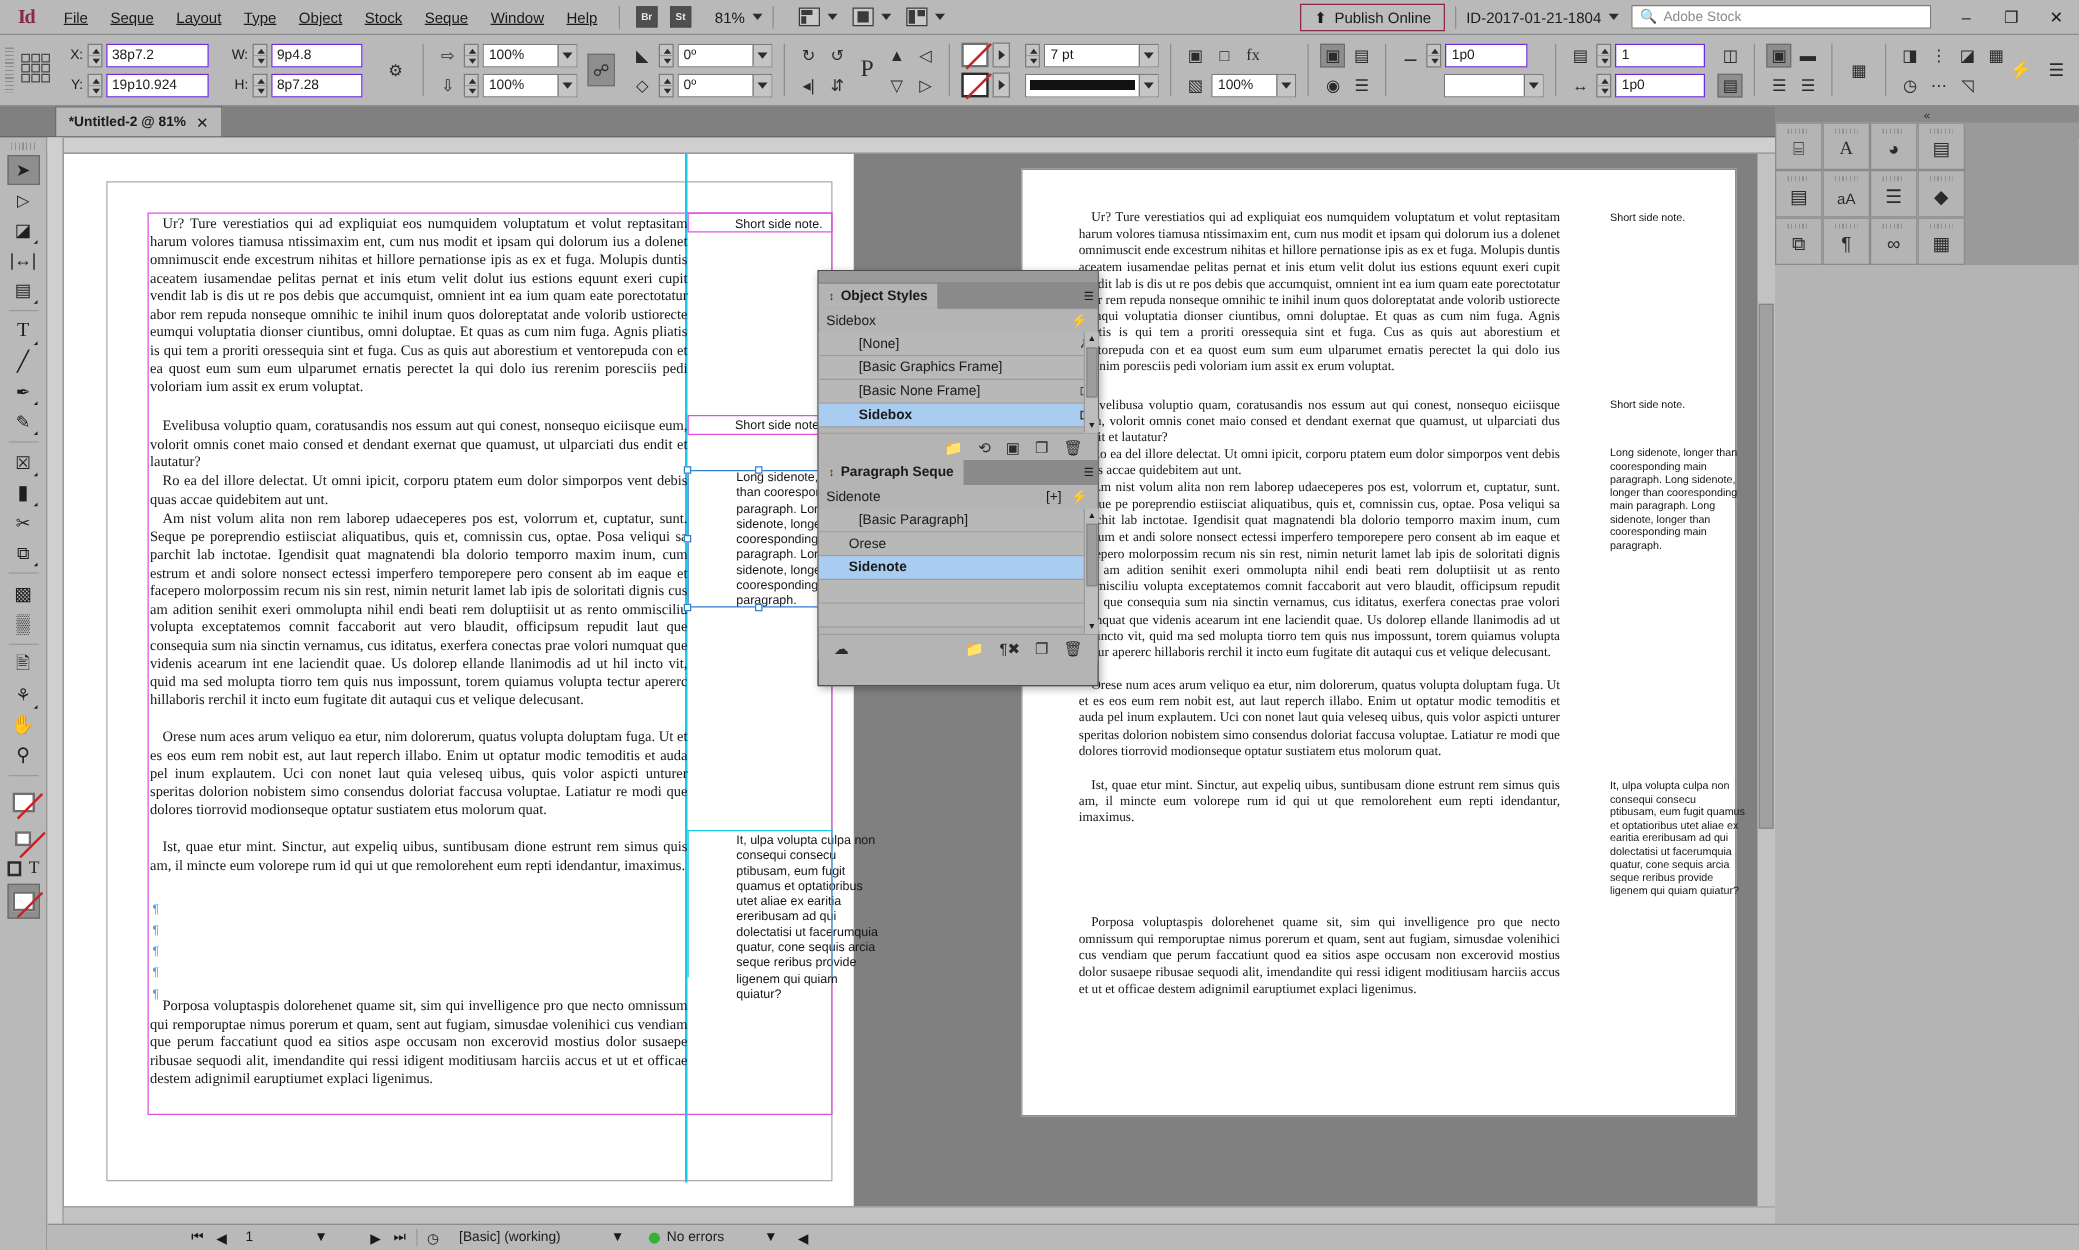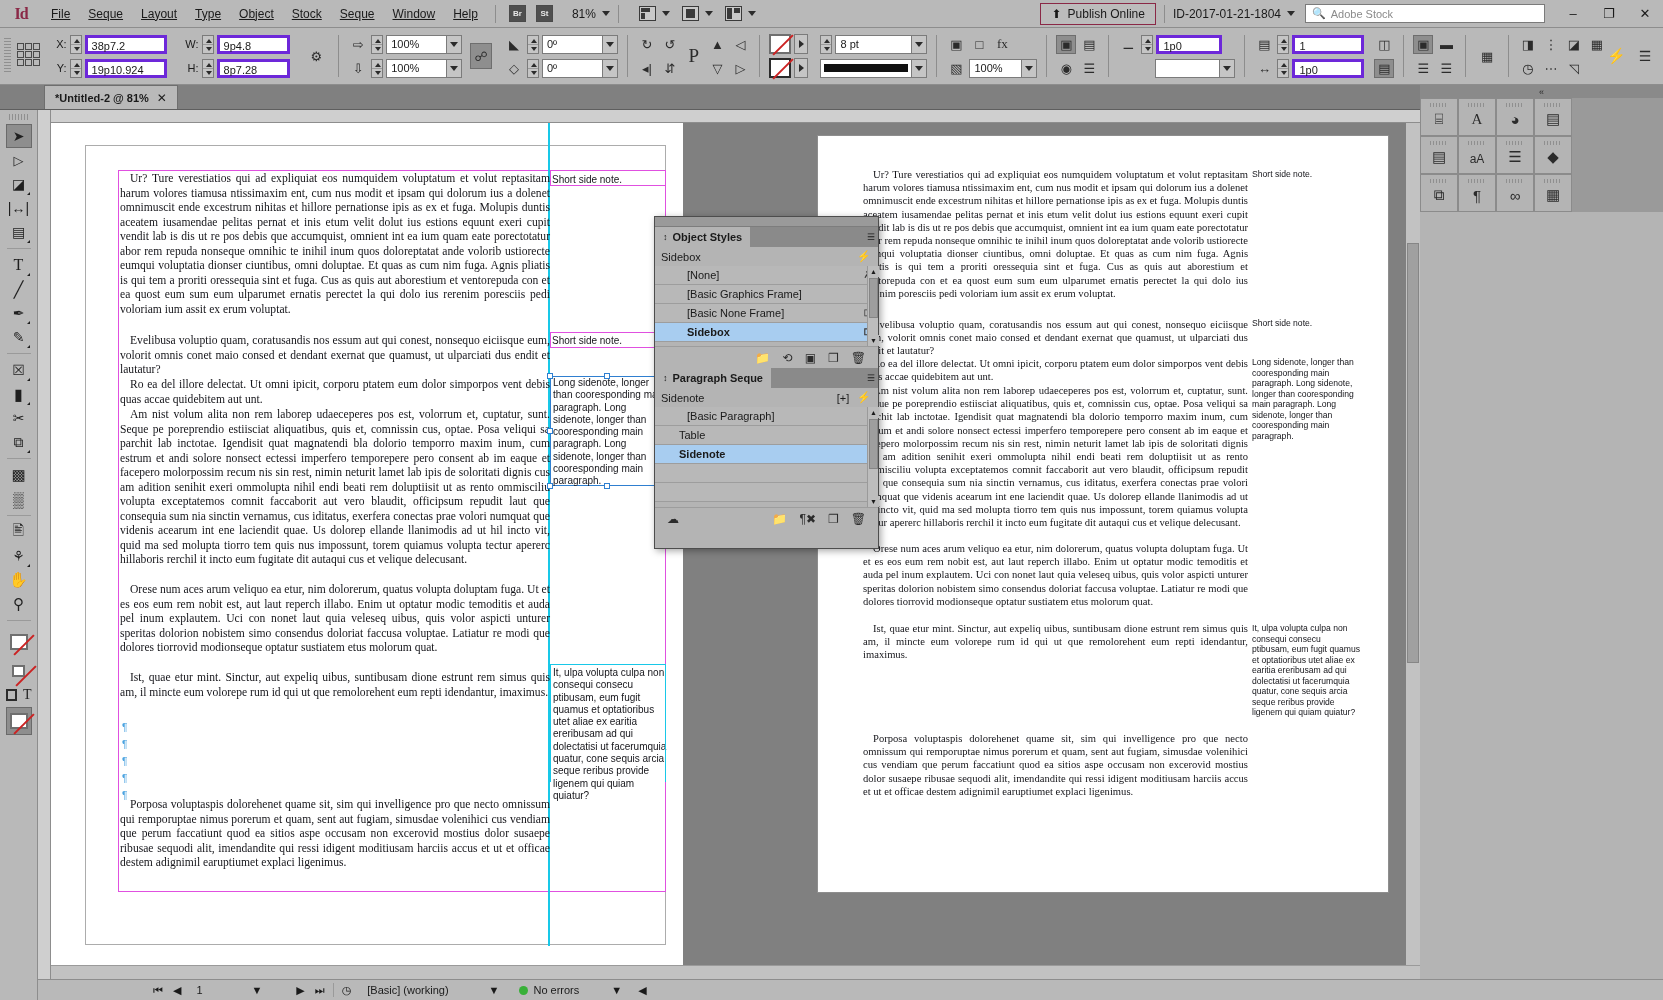--- a/index.html
+++ b/index.html
@@ -73,21 +73,21 @@
   .refpoint i { border:1px solid #4a4a4a; background:#b9b9b9; }
   .cb-col { display:flex; flex-direction:column; gap:3px; }
   .cb-row { display:flex; align-items:center; gap:3px; height:21px; }
   .cb-lab { font-size:11px; width:16px; text-align:right; }
   .spin { width:12px;height:19px;border:1px solid #7b7b7b;background:#c5c5c5;display:flex;flex-direction:column;}
   .spin i { flex:1; position:relative; }
   .spin i:first-child { border-bottom:1px solid #9a9a9a; }
   .spin i::after { content:""; position:absolute; left:3px; top:3px;
     border-left:3px solid transparent;border-right:3px solid transparent;border-bottom:4px solid #2b2b2b;}
   .spin i:last-child::after { border-bottom:none;border-top:4px solid #2b2b2b; top:2px;}
-  .fld { height:19px;background:#fff;border:3px solid #6d28d9;font-size:11px;line-height:17px;padding:0 4px;}
+  .fld { height:19px;background:#fff;border:1px solid #6d28d9;font-size:11px;line-height:17px;padding:0 4px;}
   .dd { height:19px;background:#fff;border:1px solid #7b7b7b;display:flex;align-items:center;font-size:11px;padding:0 0 0 4px;}
   .dd .arrow { margin-left:auto;width:15px;height:17px;background:#c5c5c5;border-left:1px solid #7b7b7b;display:flex;align-items:center;justify-content:center;}
   .dd .arrow::after{content:"";border-left:4px solid transparent;border-right:4px solid transparent;border-top:5px solid #2b2b2b;}
   .cb-sep { width:1px;height:42px;background:#8d8d8d;margin:0 9px; }
   .ic { width:20px;height:19px;display:flex;align-items:center;justify-content:center;font-size:13px;color:#2b2b2b; }
   .swatch-none { width:22px;height:20px;border:2px solid #6f6f6f;background:#fff;position:relative;}
   .swatch-none::after{content:"";position:absolute;left:-2px;top:8px;width:28px;height:2px;background:#cc2222;transform:rotate(-45deg);transform-origin:center;}
   .pbtn { width:14px;height:20px;border:1px solid #7b7b7b;background:#c5c5c5;display:flex;align-items:center;justify-content:center;}
   .pbtn::after{content:"";border-top:4px solid transparent;border-bottom:4px solid transparent;border-left:5px solid #2b2b2b;}
   .strokebar { height:19px;background:#fff;border:1px solid #7b7b7b;display:flex;align-items:center;padding:0 3px;}
@@ -136,21 +136,21 @@
   .hscroll { position:absolute;left:51px;top:965px;width:1369px;height:14px;background:#c2c2c2;border-top:1px solid #9a9a9a;}
   .vscroll { position:absolute;left:1406px;top:123px;width:14px;height:842px;background:#c2c2c2;}
   .vthumb { position:absolute;left:1px;top:120px;width:12px;height:420px;background:#a0a0a0;border:1px solid #868686;}
 
   
   .maintext {
     position:absolute; font-family:"Liberation Serif", serif; font-size:11.6px; line-height:14.55px;
     color:#15151a; text-align:justify;
   }
   .sidenote {
-    position:absolute; font-family:"Liberation Sans", sans-serif; font-size:10px; line-height:12.3px; color:#15151a;
+    position:absolute; font-family:"Liberation Sans", sans-serif; font-size:10px; line-height:12.3px; color:#15151a;margin-left:36px;
   }
   .frame-magenta { position:absolute; border:1px solid #e050e0; }
   .frame-cyan-line { position:absolute; background:#18c8e8; }
   .frame-blue { position:absolute; border:1px solid #2f7fd0; }
   .handle { position:absolute;width:6px;height:6px;background:#fff;border:1px solid #2f7fd0; }
   .handle.y { background:#f0c000;border-color:#b08800; }
 
   
   .panelgrp {
     position:absolute;left:654px;top:216px;width:225px;height:333px;
@@ -408,21 +408,21 @@
       </div>
     </div>
 
     <div class="cb-col" style="margin-left:12px">
       <div class="cb-row">
         <span class="spin">
             <i></i>
             <i></i>
           </span>
         <span class="dd" style="width:92px">
-          <span>8 pt</span>
+          <span>7 pt</span>
             <span class="arrow"></span>
         </span>
       </div>
       <div class="cb-row">
         <span class="dd" style="width:107px;padding:0">
           <span class="strokebar" style="flex:1;border:none;height:17px">
               <span class="line"></span>
             </span>
           <span class="arrow"></span>
         </span>
@@ -721,21 +721,21 @@
       <span class="right">
         <span>[+]</span>
         <span>⚡</span>
       </span>
     </div>
     <div class="style-list" style="position:relative;height:100px">
       <div class="style-row">
         <span>[Basic Paragraph]</span>
       </div>
       <div class="style-row" style="padding-left:24px">
-        <span>Table</span>
+        <span>Orese</span>
       </div>
       <div class="style-row sel" style="padding-left:24px">
         <span>Sidenote</span>
       </div>
       <div class="style-blank"></div>
       <div class="style-blank"></div>
       <div class="panel-scroll" style="top:0;height:100px;right:0">
         <div class="psc-arrow" style="top:0">▲</div>
         <div class="psc-thumb" style="top:12px;height:50px"></div>
         <div class="psc-arrow" style="bottom:0">▼</div>

